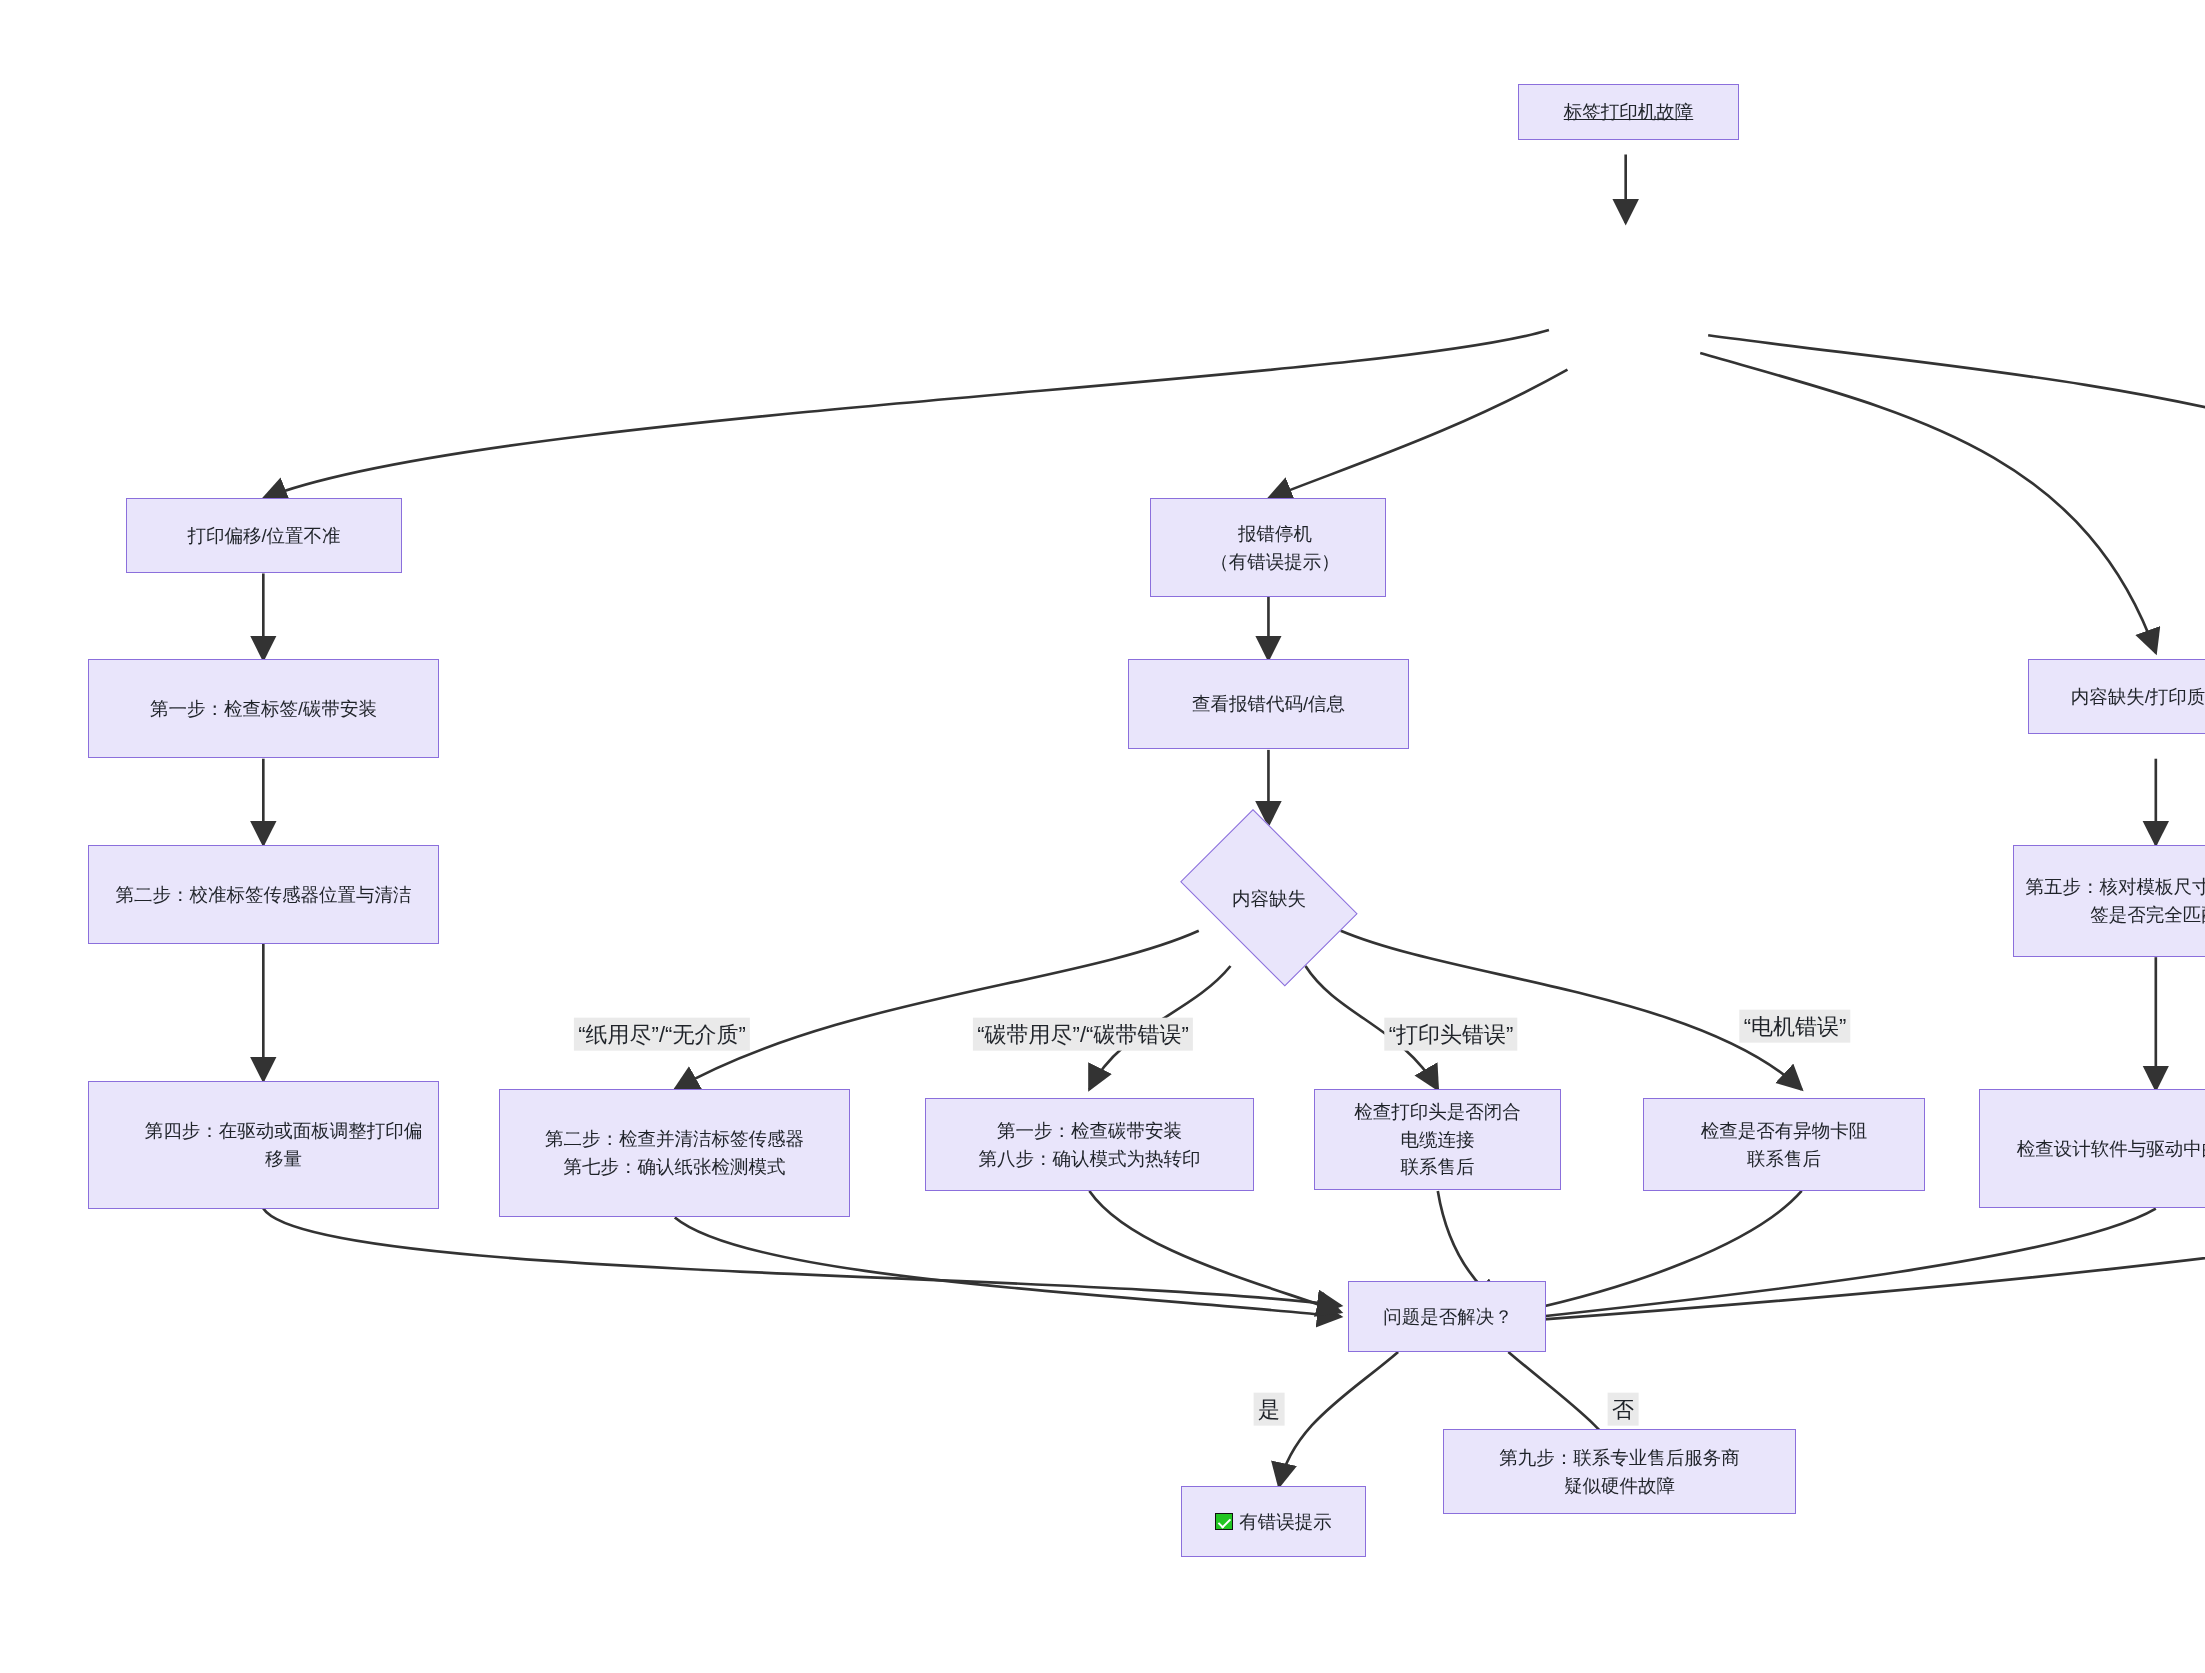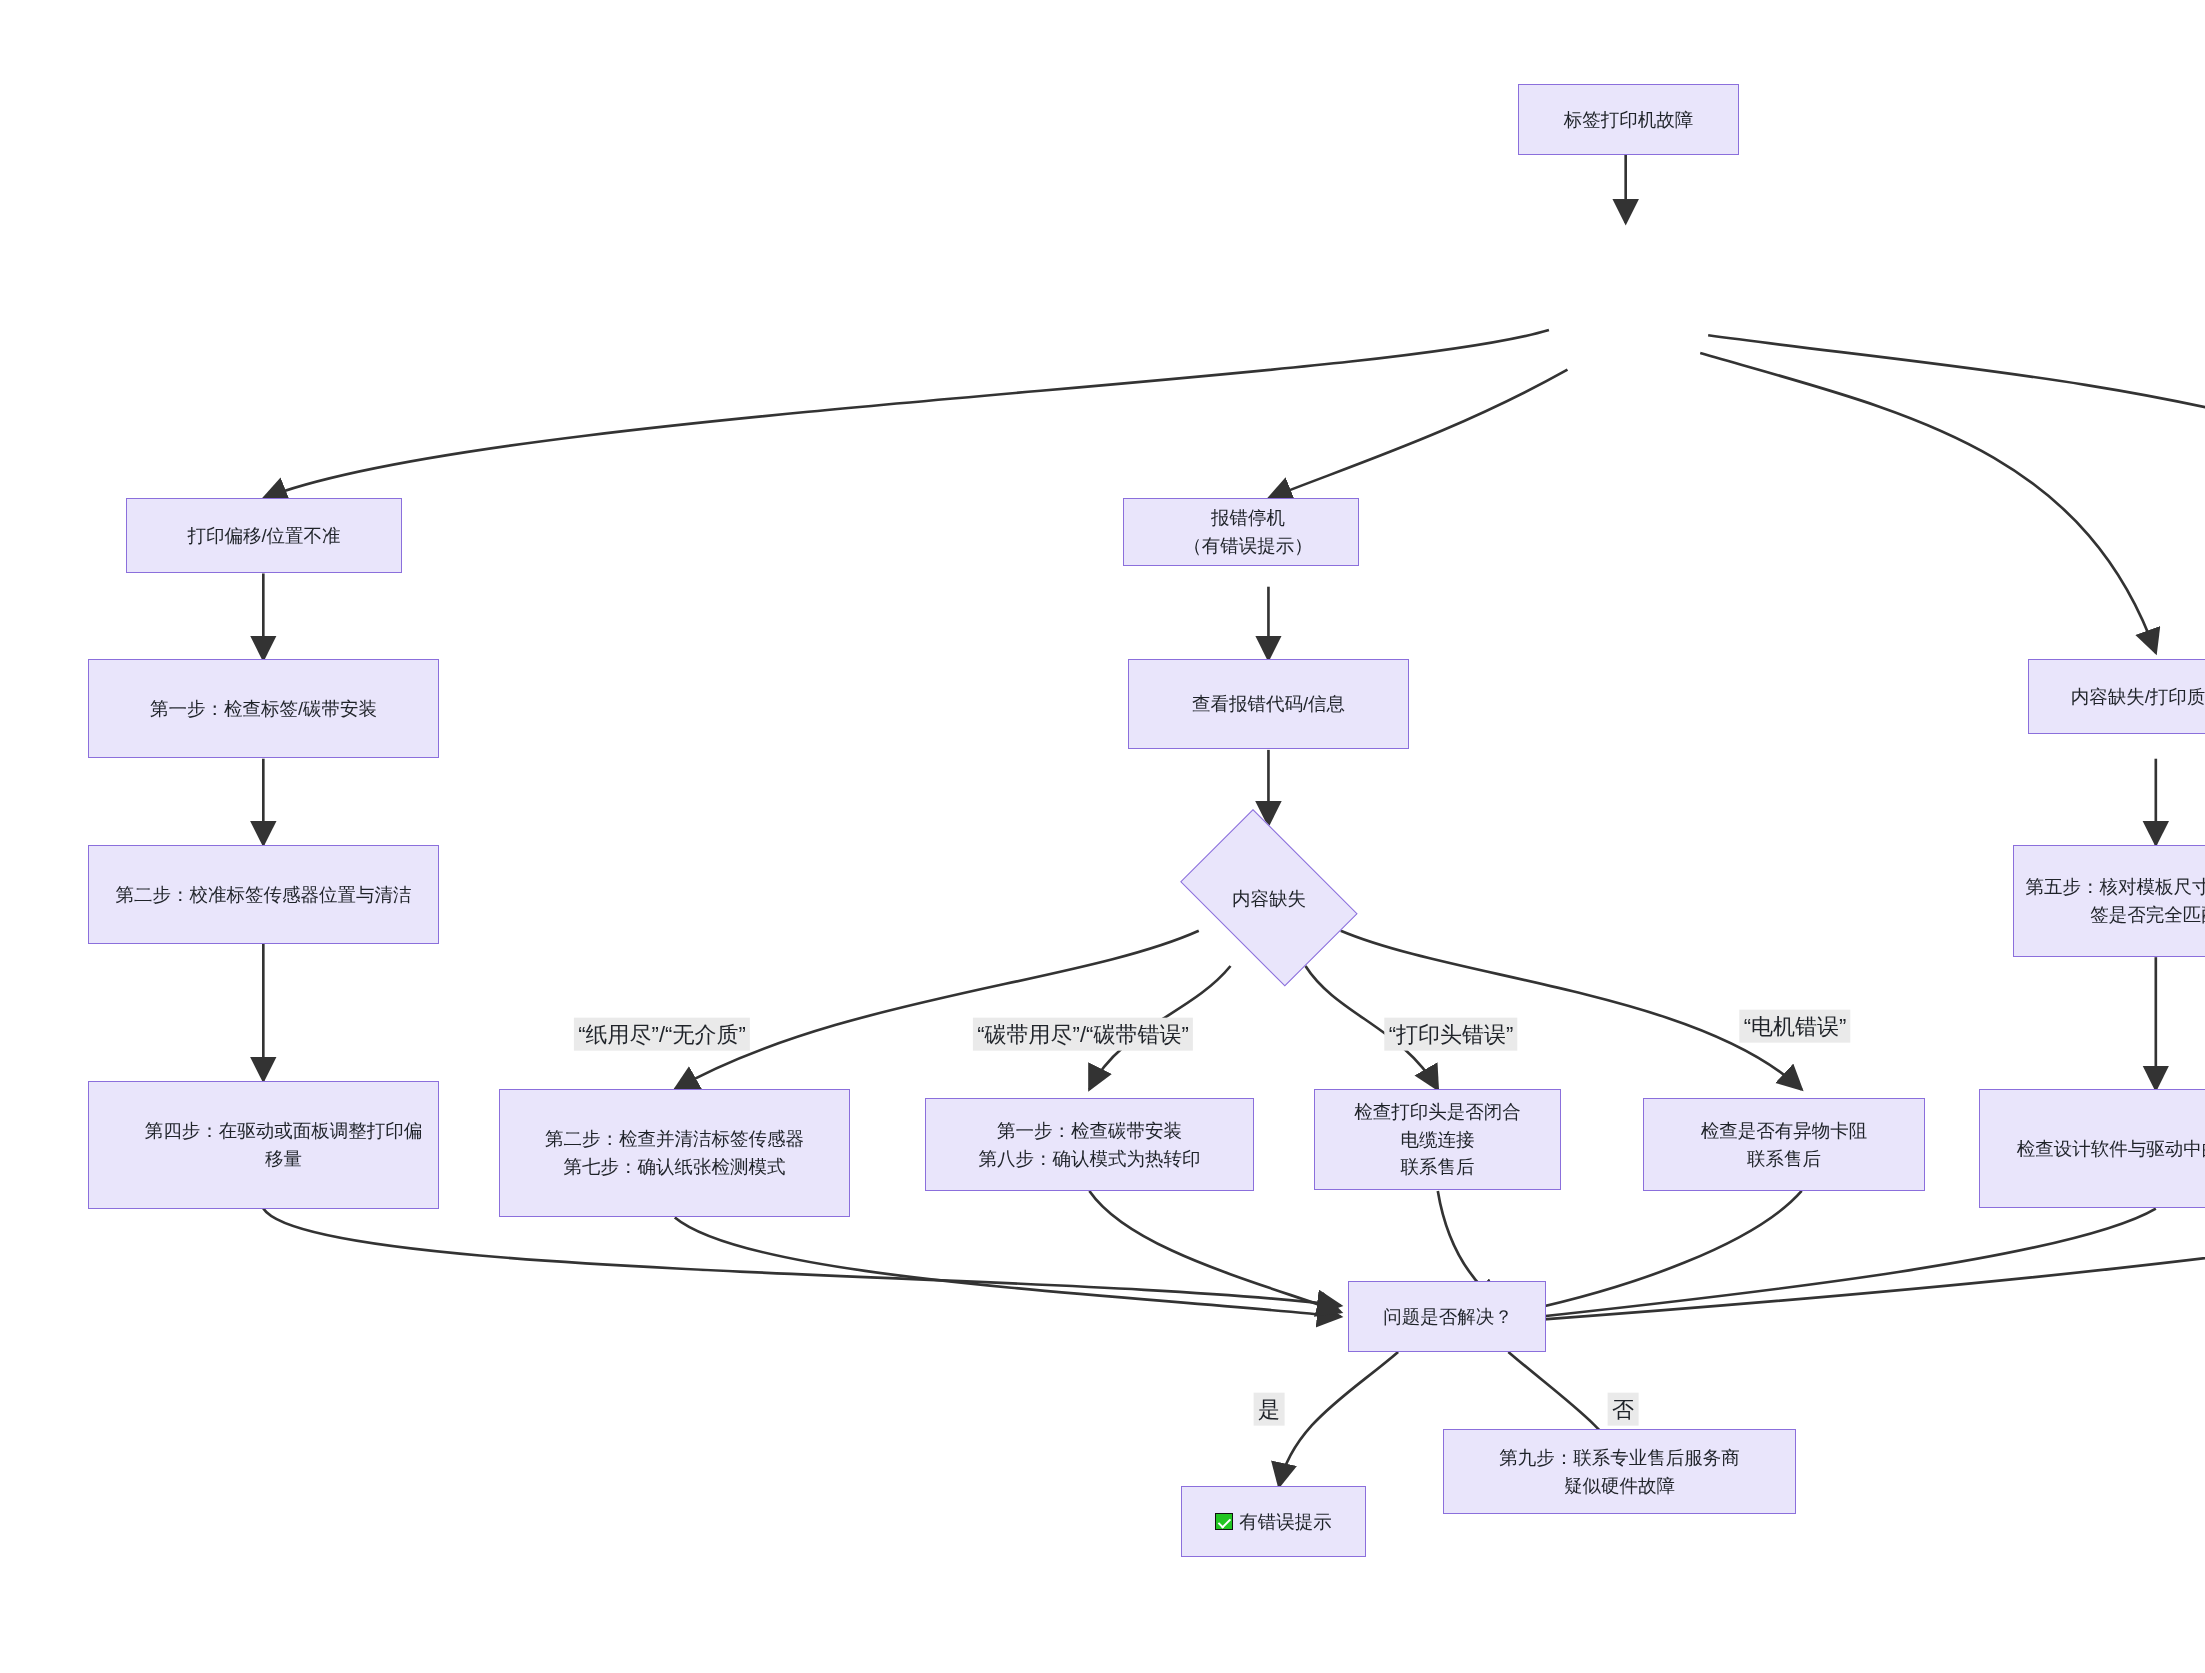--- a/index.html
+++ b/index.html
@@ -113,30 +113,30 @@
       <path d="M3260,2700 C3280,2820 3330,2900 3400,2955"></path>
       <path d="M4085,2700 C3980,2820 3700,2920 3440,2975"></path>
       <path d="M4888,2740 C4700,2850 4000,2930 3445,2990"></path>
       <path d="M5836,2700 C5500,2830 4200,2940 3450,2995"></path>
 
       <path d="M3170,3065 C3060,3160 2930,3230 2900,3370"></path>
       <path d="M3420,3065 C3530,3160 3650,3240 3690,3330"></path>
     </g>
   </svg>
 
-  <div class="node" style="left:1518px;top:84px;width:221px;height:71px;">
+  <div class="node" style="left:1518px;top:84px;width:221px;height:56px;text-decoration:underline;">
     <span class="txt">标签打印机故障</span>
   </div>
 
 
   <div class="node" style="left:126px;top:498px;width:276px;height:75px;">
     <span class="txt">打印偏移/位置不准</span>
   </div>
 
-  <div class="node" style="left:1123px;top:498px;width:236px;height:68px;padding-left:22px;">
+  <div class="node" style="left:1150px;top:498px;width:236px;height:99px;padding-left:22px;">
     <span class="txt">报错停机
 （有错误提示）</span>
   </div>
 
   <div class="node" style="left:2028px;top:659px;width:257px;height:75px;">
     <span class="txt">内容缺失/打印质量差</span>
   </div>
 
   <div class="node" style="left:88px;top:659px;width:351px;height:99px;">
     <span class="txt">第一步：检查标签/碳带安装</span>

